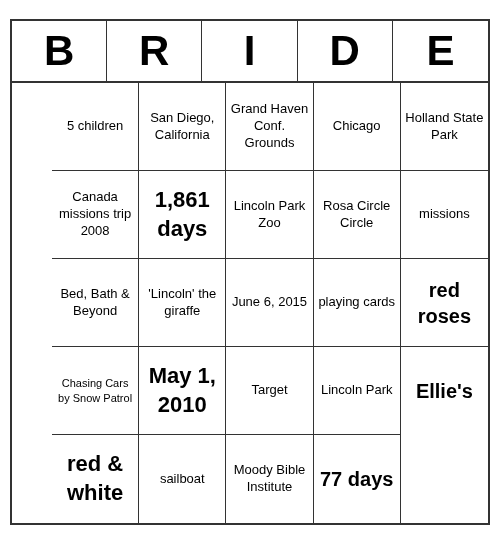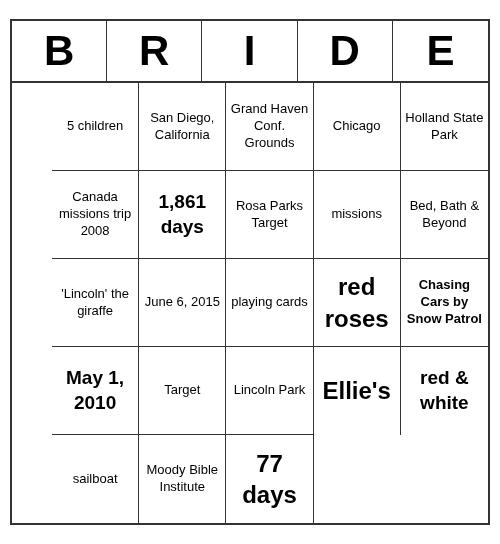--- a/index.html
+++ b/index.html
@@ -67,26 +67,26 @@
     .bingo-cell:nth-child(5n) {
       border-right: none;
       text-align: center;
     }
 
     .bingo-cell:nth-last-child(-n+5) {
       border-bottom: none;
     }
 
     .bingo-cell.large-text {
-      font-size: 19px;
+      font-size: 22px;
       font-weight: bold;
     }
 
     .bingo-cell.xlarge-text {
-      font-size: 24px;
+      font-size: 20px;
       font-weight: bold;
     }
   </style>
 </head>
 <body>
 
 <div class="bingo-card">
   <div class="bingo-header">
   <div class="bingo-header-cell">B</div>
       <div class="bingo-header-cell">R</div>
@@ -95,28 +95,29 @@
       <div class="bingo-header-cell">E</div>
     </div>
   <div class="bingo-grid">
   <div class="bingo-cell">5 children</div>
       <div class="bingo-cell">San Diego, California</div>
       <div class="bingo-cell">Grand Haven Conf. Grounds</div>
       <div class="bingo-cell">Chicago</div>
       <div class="bingo-cell">Holland State Park</div>
       <div class="bingo-cell">Canada missions trip 2008</div>
       <div class="bingo-cell large-text">1,861 days</div>
-      <div class="bingo-cell">Rosa Parks Target</div>
+      <div class="bingo-cell">Lincoln Park Zoo</div>
+      <div class="bingo-cell">Rosa Circle Circle</div>
       <div class="bingo-cell">missions</div>
       <div class="bingo-cell">Bed, Bath &amp; Beyond</div>
       <div class="bingo-cell">'Lincoln' the giraffe</div>
       <div class="bingo-cell">June 6, 2015</div>
       <div class="bingo-cell">playing cards</div>
       <div class="bingo-cell xlarge-text">red roses</div>
-      <div class="bingo-cell" style="font-size: 13px; font-weight: bold;">Chasing Cars by Snow Patrol</div>
+      <div class="bingo-cell" style="font-size: 11px;">Chasing Cars by Snow Patrol</div>
       <div class="bingo-cell large-text">May 1, 2010</div>
       <div class="bingo-cell">Target</div>
       <div class="bingo-cell">Lincoln Park</div>
       <div class="bingo-cell xlarge-text">Ellie's</div>
       <div class="bingo-cell large-text">red &amp; white</div>
       <div class="bingo-cell">sailboat</div>
       <div class="bingo-cell">Moody Bible Institute</div>
       <div class="bingo-cell xlarge-text">77 days</div>
     </div>
 </div>

